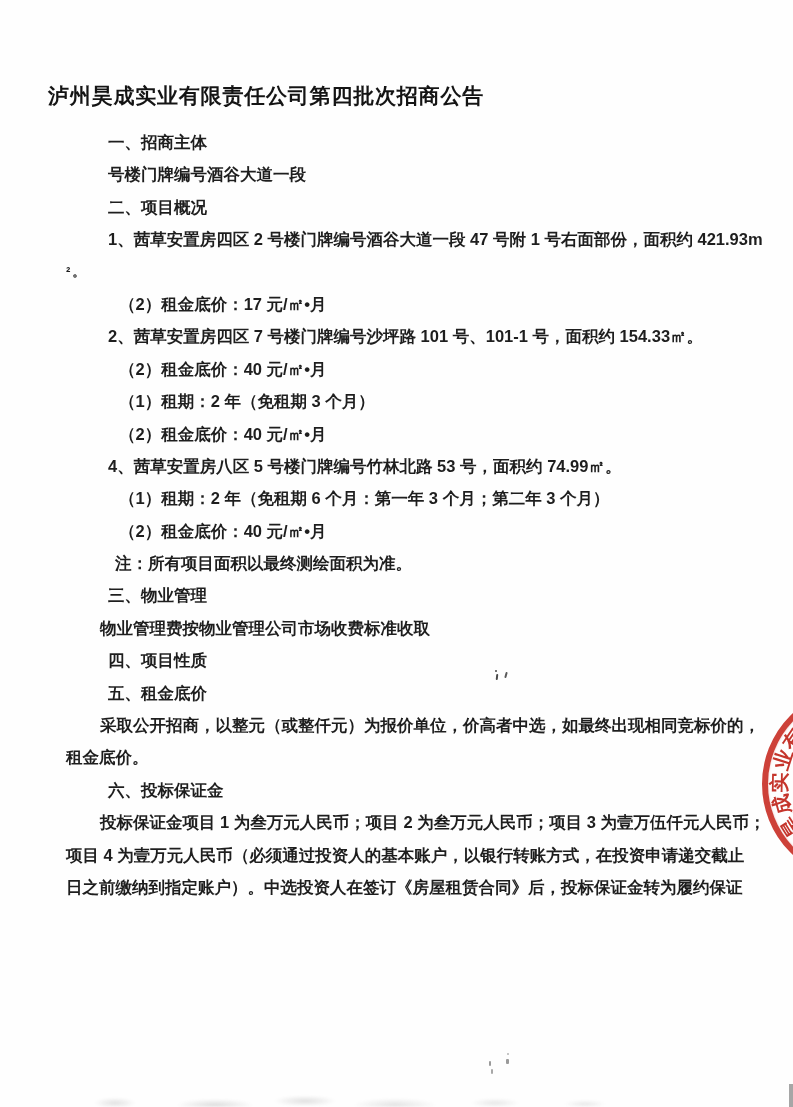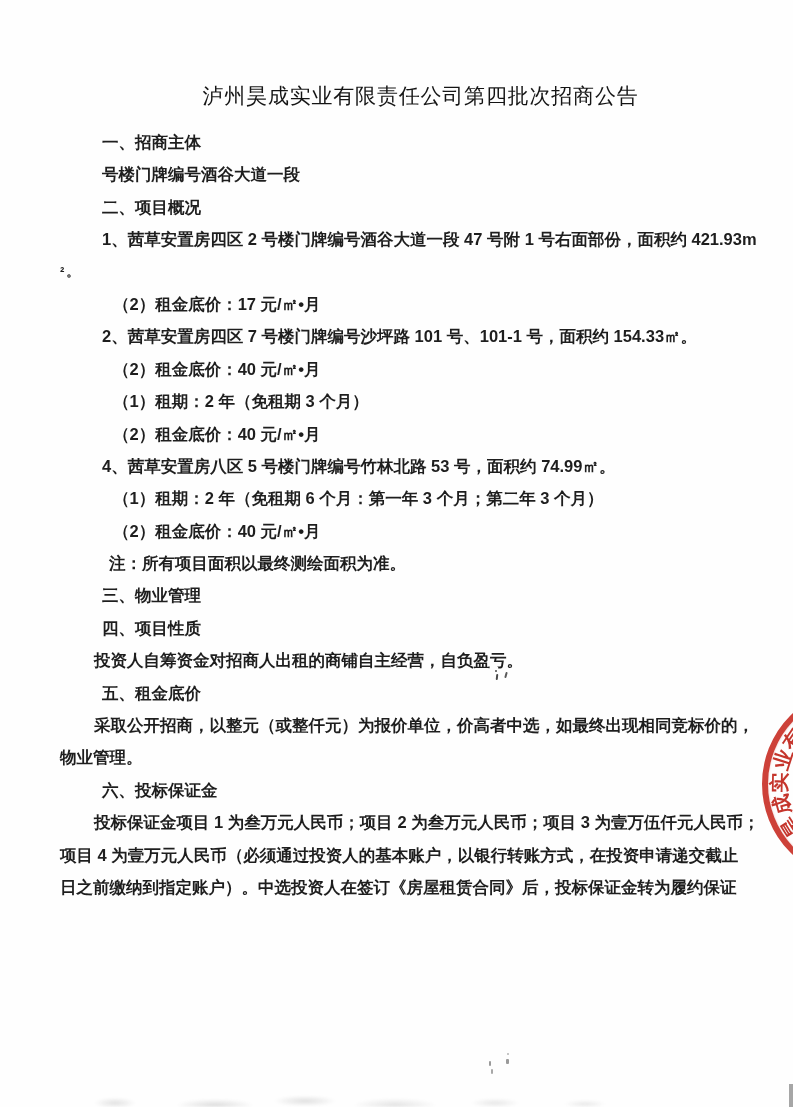--- a/index.html
+++ b/index.html
@@ -12,29 +12,29 @@
   }
   .page {
     position: absolute; inset: 0;
     background: #fefefe;
   }
   .title {
     position: absolute;
     top: 82px; left: 0; right: 0;
     margin: 0;
     padding-left: 48px;
-    text-align: center;
+    text-align: left;
     font-size: 21px;
-    font-weight: 400;
+    font-weight: 700;
     letter-spacing: 0.8px;
     color: #141414;
   }
   .doc {
     position: absolute;
-    top: 126px; left: 60px;
+    top: 126px; left: 66px;
     width: 700px;
     font-size: 16.5px;
     font-weight: 600;
     color: #1e1e1e;
   }
   .line {
     line-height: 32.4px;
     height: 32.4px;
     white-space: nowrap;
   }
@@ -115,25 +115,25 @@
       <div class="line sub">（2）租金底价：17 元/㎡•月</div>
       <div class="line item">2、茜草安置房四区 7 号楼门牌编号沙坪路 101 号、101-1 号，面积约 154.33㎡。</div>
       <div class="line sub">（2）租金底价：40 元/㎡•月</div>
       <div class="line sub">（1）租期：2 年（免租期 3 个月）</div>
       <div class="line sub">（2）租金底价：40 元/㎡•月</div>
       <div class="line item">4、茜草安置房八区 5 号楼门牌编号竹林北路 53 号，面积约 74.99㎡。</div>
       <div class="line sub">（1）租期：2 年（免租期 6 个月：第一年 3 个月；第二年 3 个月）</div>
       <div class="line sub">（2）租金底价：40 元/㎡•月</div>
       <div class="line note">注：所有项目面积以最终测绘面积为准。</div>
       <div class="line item">三、物业管理</div>
+      <div class="line body">物业管理费按物业管理公司市场收费标准收取</div>
       <div class="line item">四、项目性质</div>
-      <div class="line body">投资人自筹资金对招商人出租的商铺自主经营，自负盈亏。</div>
       <div class="line item">五、租金底价</div>
       <div class="line body">采取公开招商，以整元（或整仟元）为报价单位，价高者中选，如最终出现相同竞标价的，</div>
-      <div class="line cont">物业管理。</div>
+      <div class="line cont">租金底价。</div>
       <div class="line item">六、投标保证金</div>
       <div class="line body">投标保证金项目 1 为叁万元人民币；项目 2 为叁万元人民币；项目 3 为壹万伍仟元人民币；</div>
       <div class="line cont">项目 4 为壹万元人民币（必须通过投资人的基本账户，以银行转账方式，在投资申请递交截止</div>
       <div class="line cont">日之前缴纳到指定账户）。中选投资人在签订《房屋租赁合同》后，投标保证金转为履约保证</div>
     </div>
 
   <div class="stamp">
       <span class="stamp-char" style="transform: rotate(238deg) translateY(-80px); color: rgb(197, 53, 44);">昊</span>
       <span class="stamp-char" style="transform: rotate(255deg) translateY(-80px); color: rgb(197, 53, 44);">成</span>
       <span class="stamp-char" style="transform: rotate(271deg) translateY(-80px); color: rgb(197, 53, 44);">实</span>

